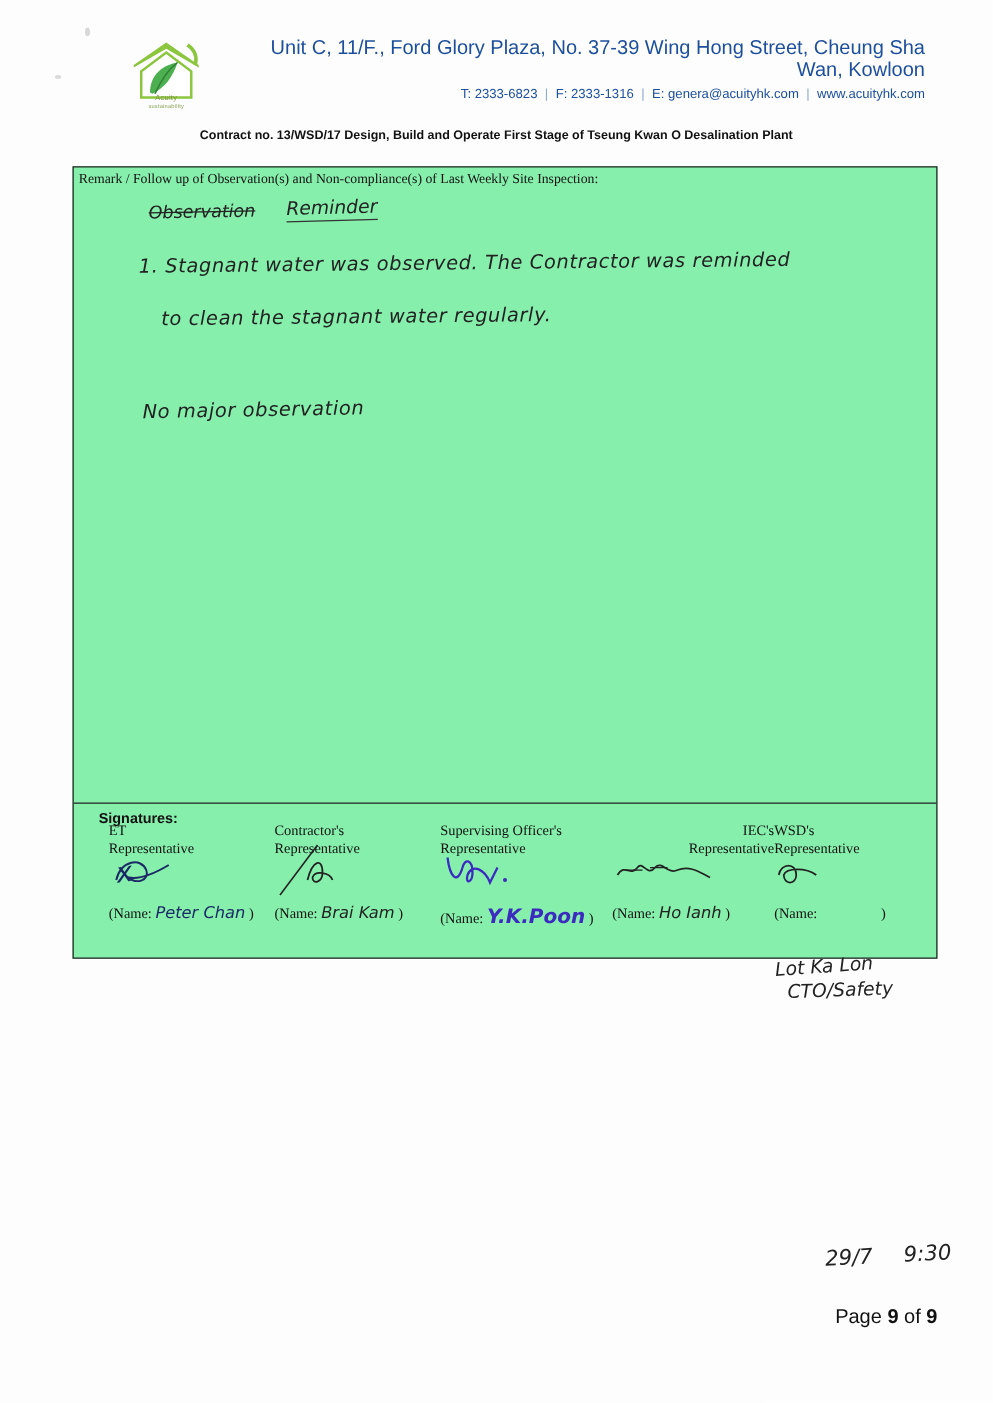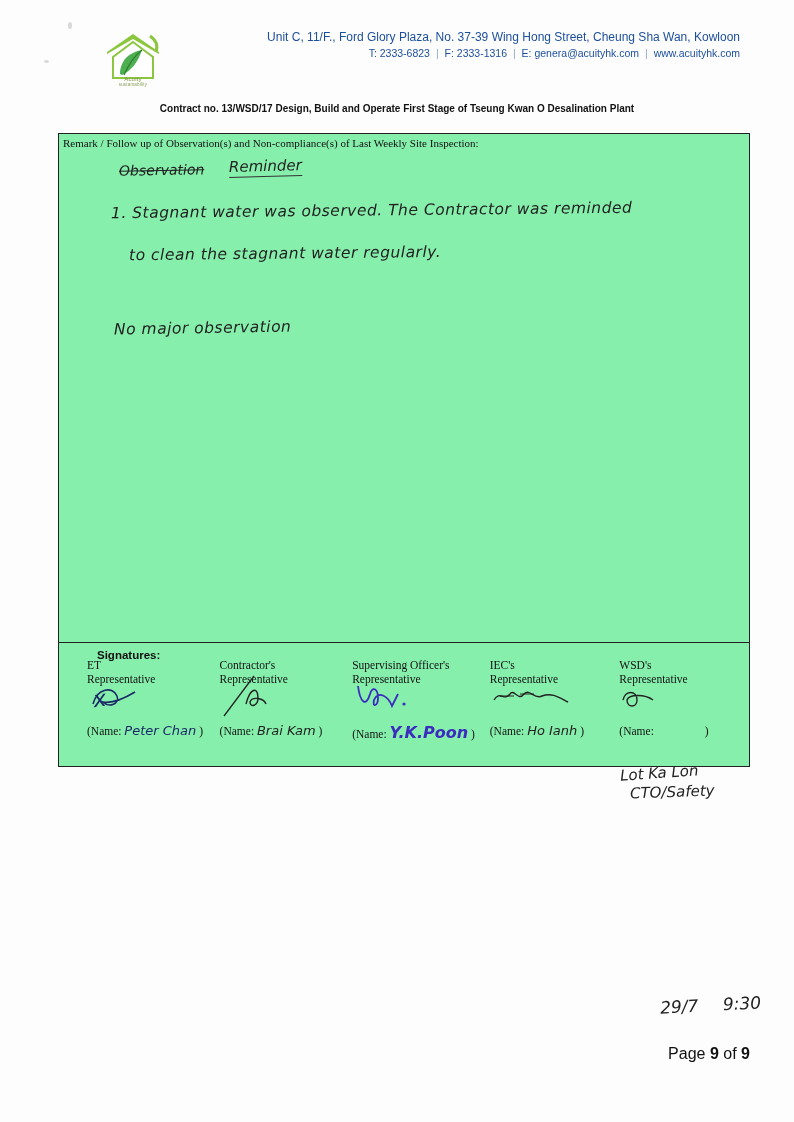--- a/index.html
+++ b/index.html
@@ -61,21 +61,21 @@
   }
   .company .name {
     font-family: "Liberation Sans", sans-serif;
     font-weight: bold;
     font-size: 17.5px;
     color: #1c4f9c;
     letter-spacing: .1px;
   }
   .company .addr {
     font-family: "Liberation Sans", sans-serif;
-    font-size: 12px;
+    font-size: 16px;
     color: #1c4f9c;
     margin-top: 4px;
   }
   .company .contact {
     font-family: "Liberation Sans", sans-serif;
     font-size: 10.5px;
     color: #1c4f9c;
     margin-top: 3px;
   }
   .company .contact .sep { color: #8fa9cf; padding: 0 3px; }
@@ -120,21 +120,21 @@
   }
   .divider {
     position: absolute;
     left: 0;
     top: 508px;
     width: 690px;
     border-top: 1.5px solid #222;
   }
   .sig-head {
     position: absolute;
-    left: 38px;
+    left: 20px;
     top: 515px;
     font-family: "Liberation Sans", sans-serif;
     font-weight: bold;
     font-size: 11.5px;
   }
 
   .sig-row {
     position: absolute;
     left: 28px;
     top: 524px;
@@ -346,21 +346,21 @@
           <path d="M6 6 C8 22, 14 28, 18 14 C20 6, 26 8, 26 18 C26 26, 20 28, 22 20 C26 10, 36 16, 40 26 L46 14" stroke="#3b2bbf" stroke-width="1.8" fill="none"></path>
           <circle cx="52" cy="24" r="1.6" fill="#3b2bbf"></circle>
         </svg>
         <div class="nameline">
           <span>(Name:</span>
           <span style="color:#3b2bbf; font-family:'DejaVu Sans',sans-serif; font-style:italic; font-weight:bold; font-size:16px;">Y.K.Poon</span>
           <span>)</span>
         </div>
       </div>
 
-      <div class="sig-col" style="width:130px;">
+      <div class="sig-col" style="width:130px;text-align:right;">
         <div class="role">IEC's
 Representative</div>
         <svg style="position:absolute; left:0px; top:26px;" width="95" height="34">
           <path d="M4 16 C10 6, 14 18, 20 10 C24 4, 28 18, 34 10 C40 4, 44 16, 52 12 C62 8, 70 14, 78 18" stroke="#222" stroke-width="1.4" fill="none"></path>
           <path d="M10 12 L24 12 M30 10 L44 10" stroke="#222" stroke-width="1" fill="none"></path>
         </svg>
         <div class="nameline">
           <span>(Name:</span>
           <span class="hand-dark" style="font-family:'DejaVu Sans',sans-serif; font-style:italic; font-size:13px;">Ho Ianh</span>
           <span>)</span>

